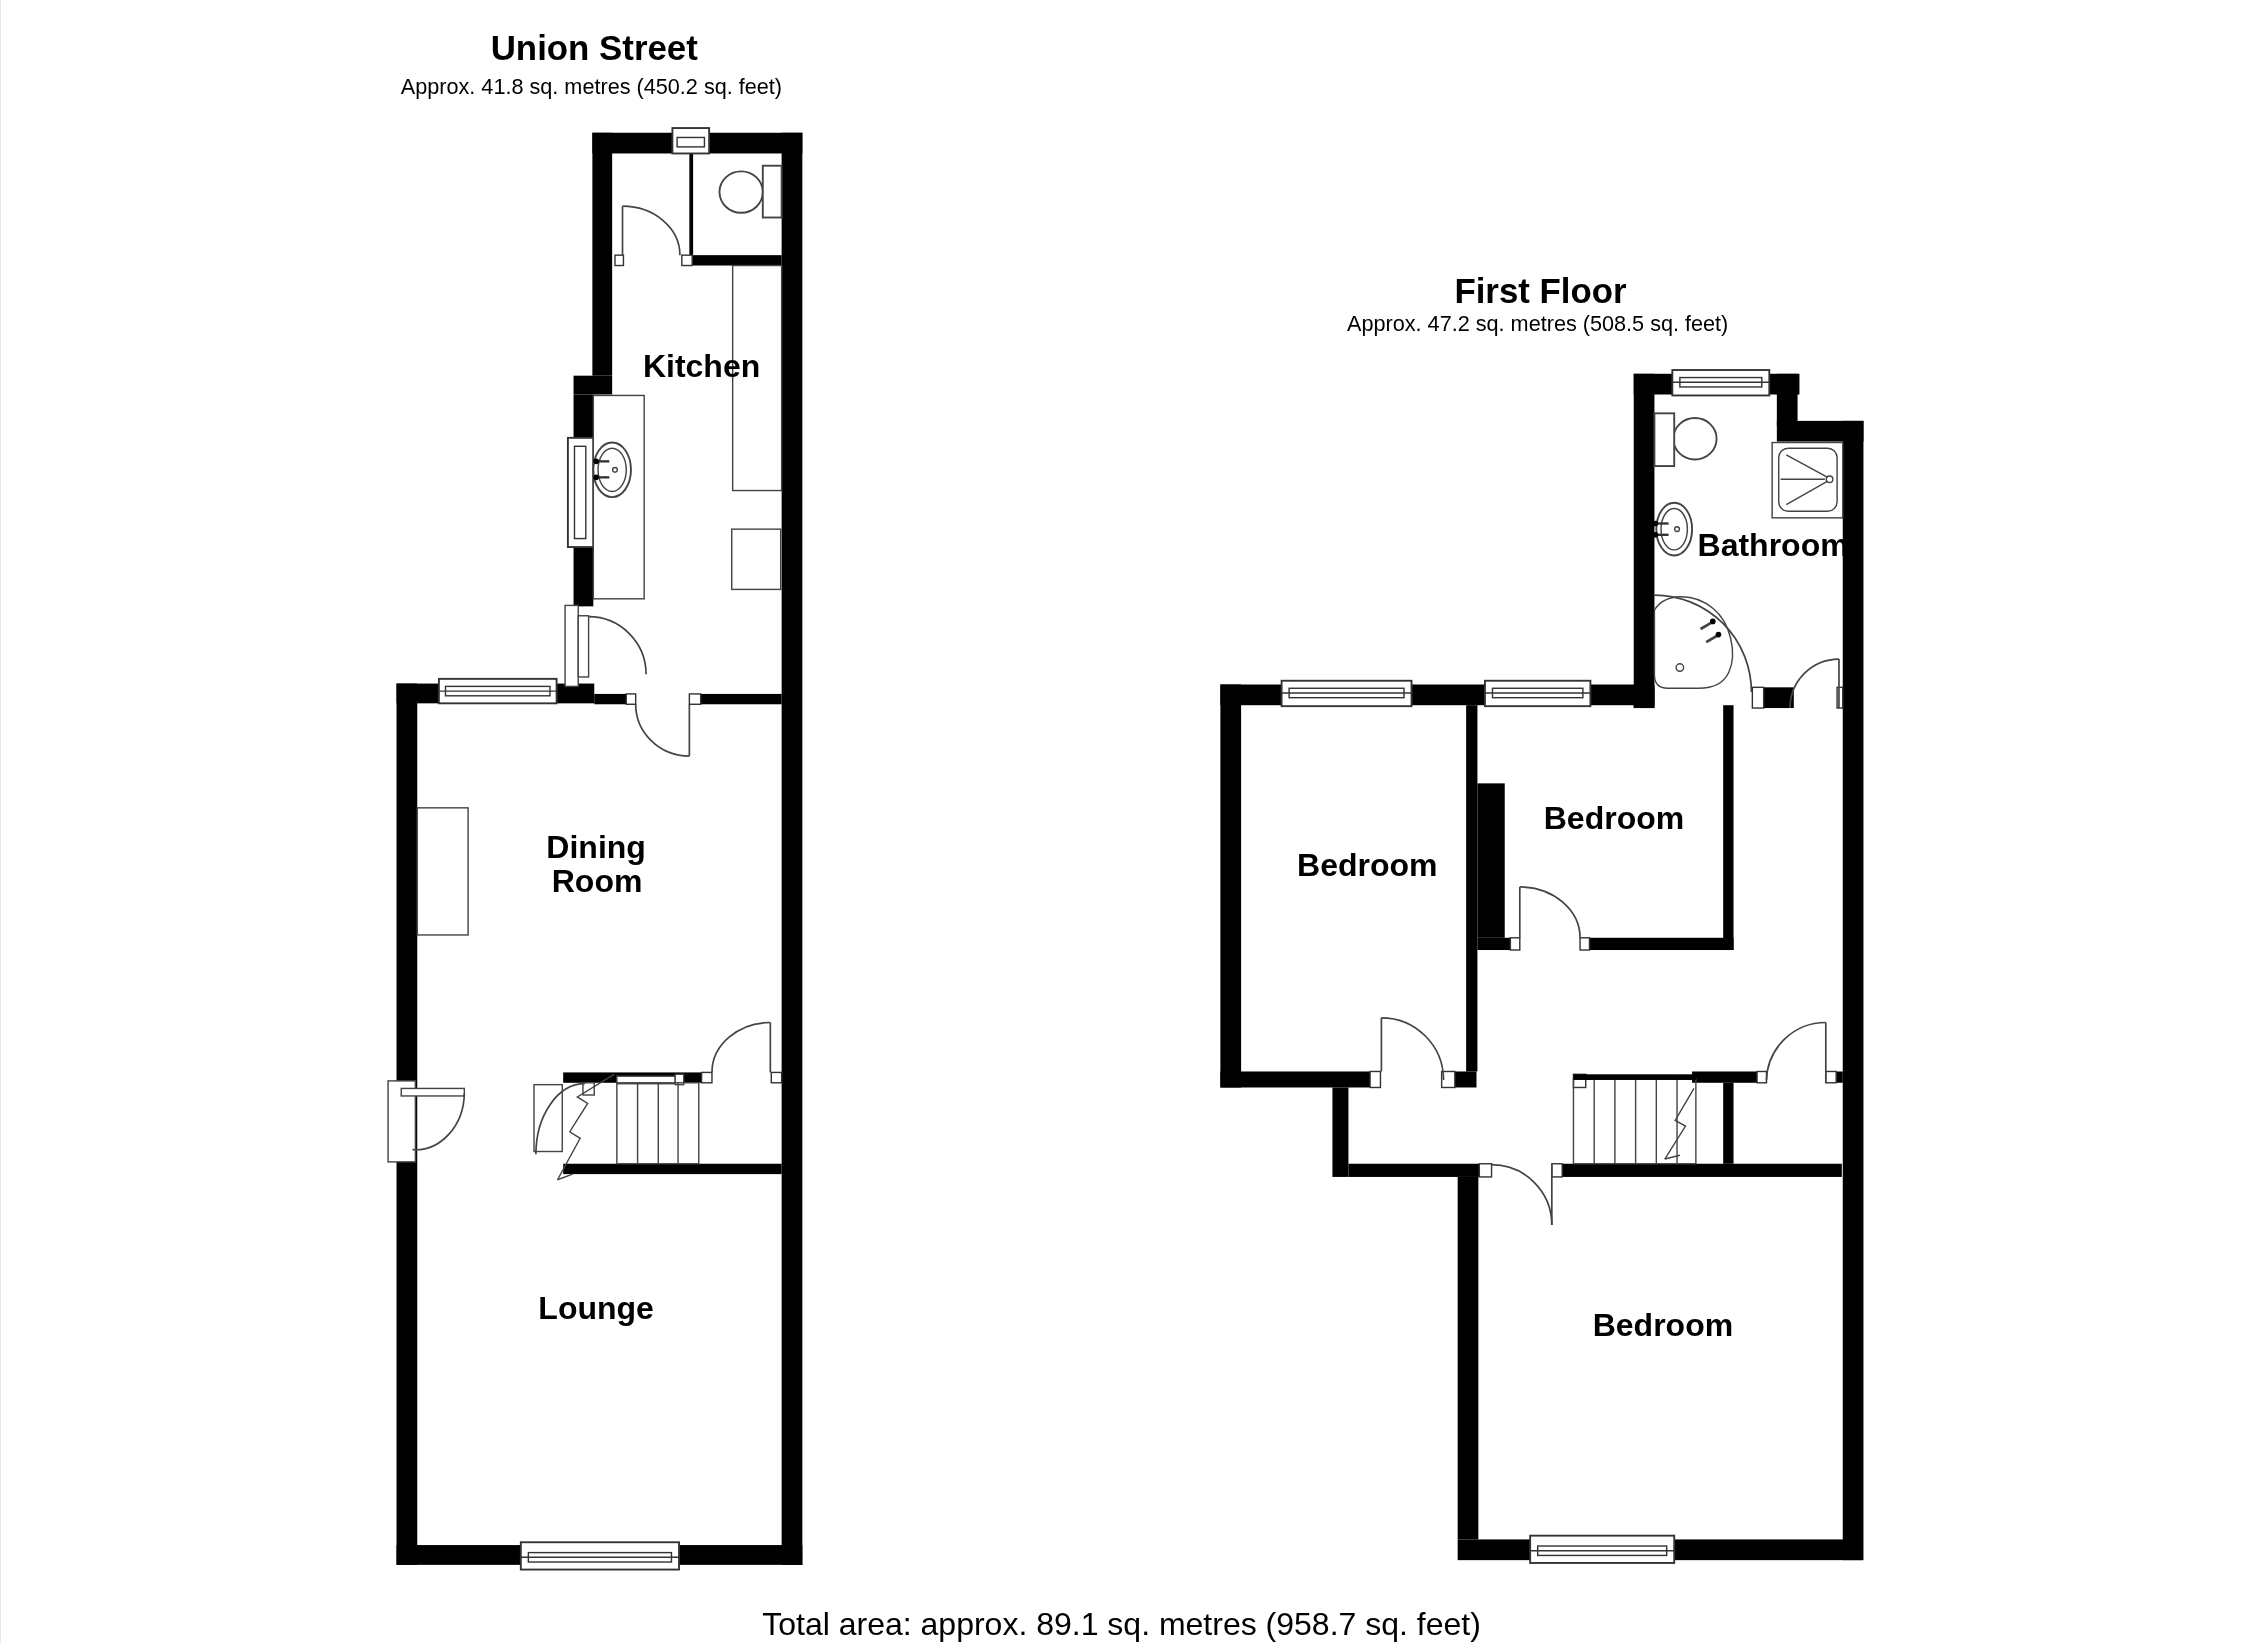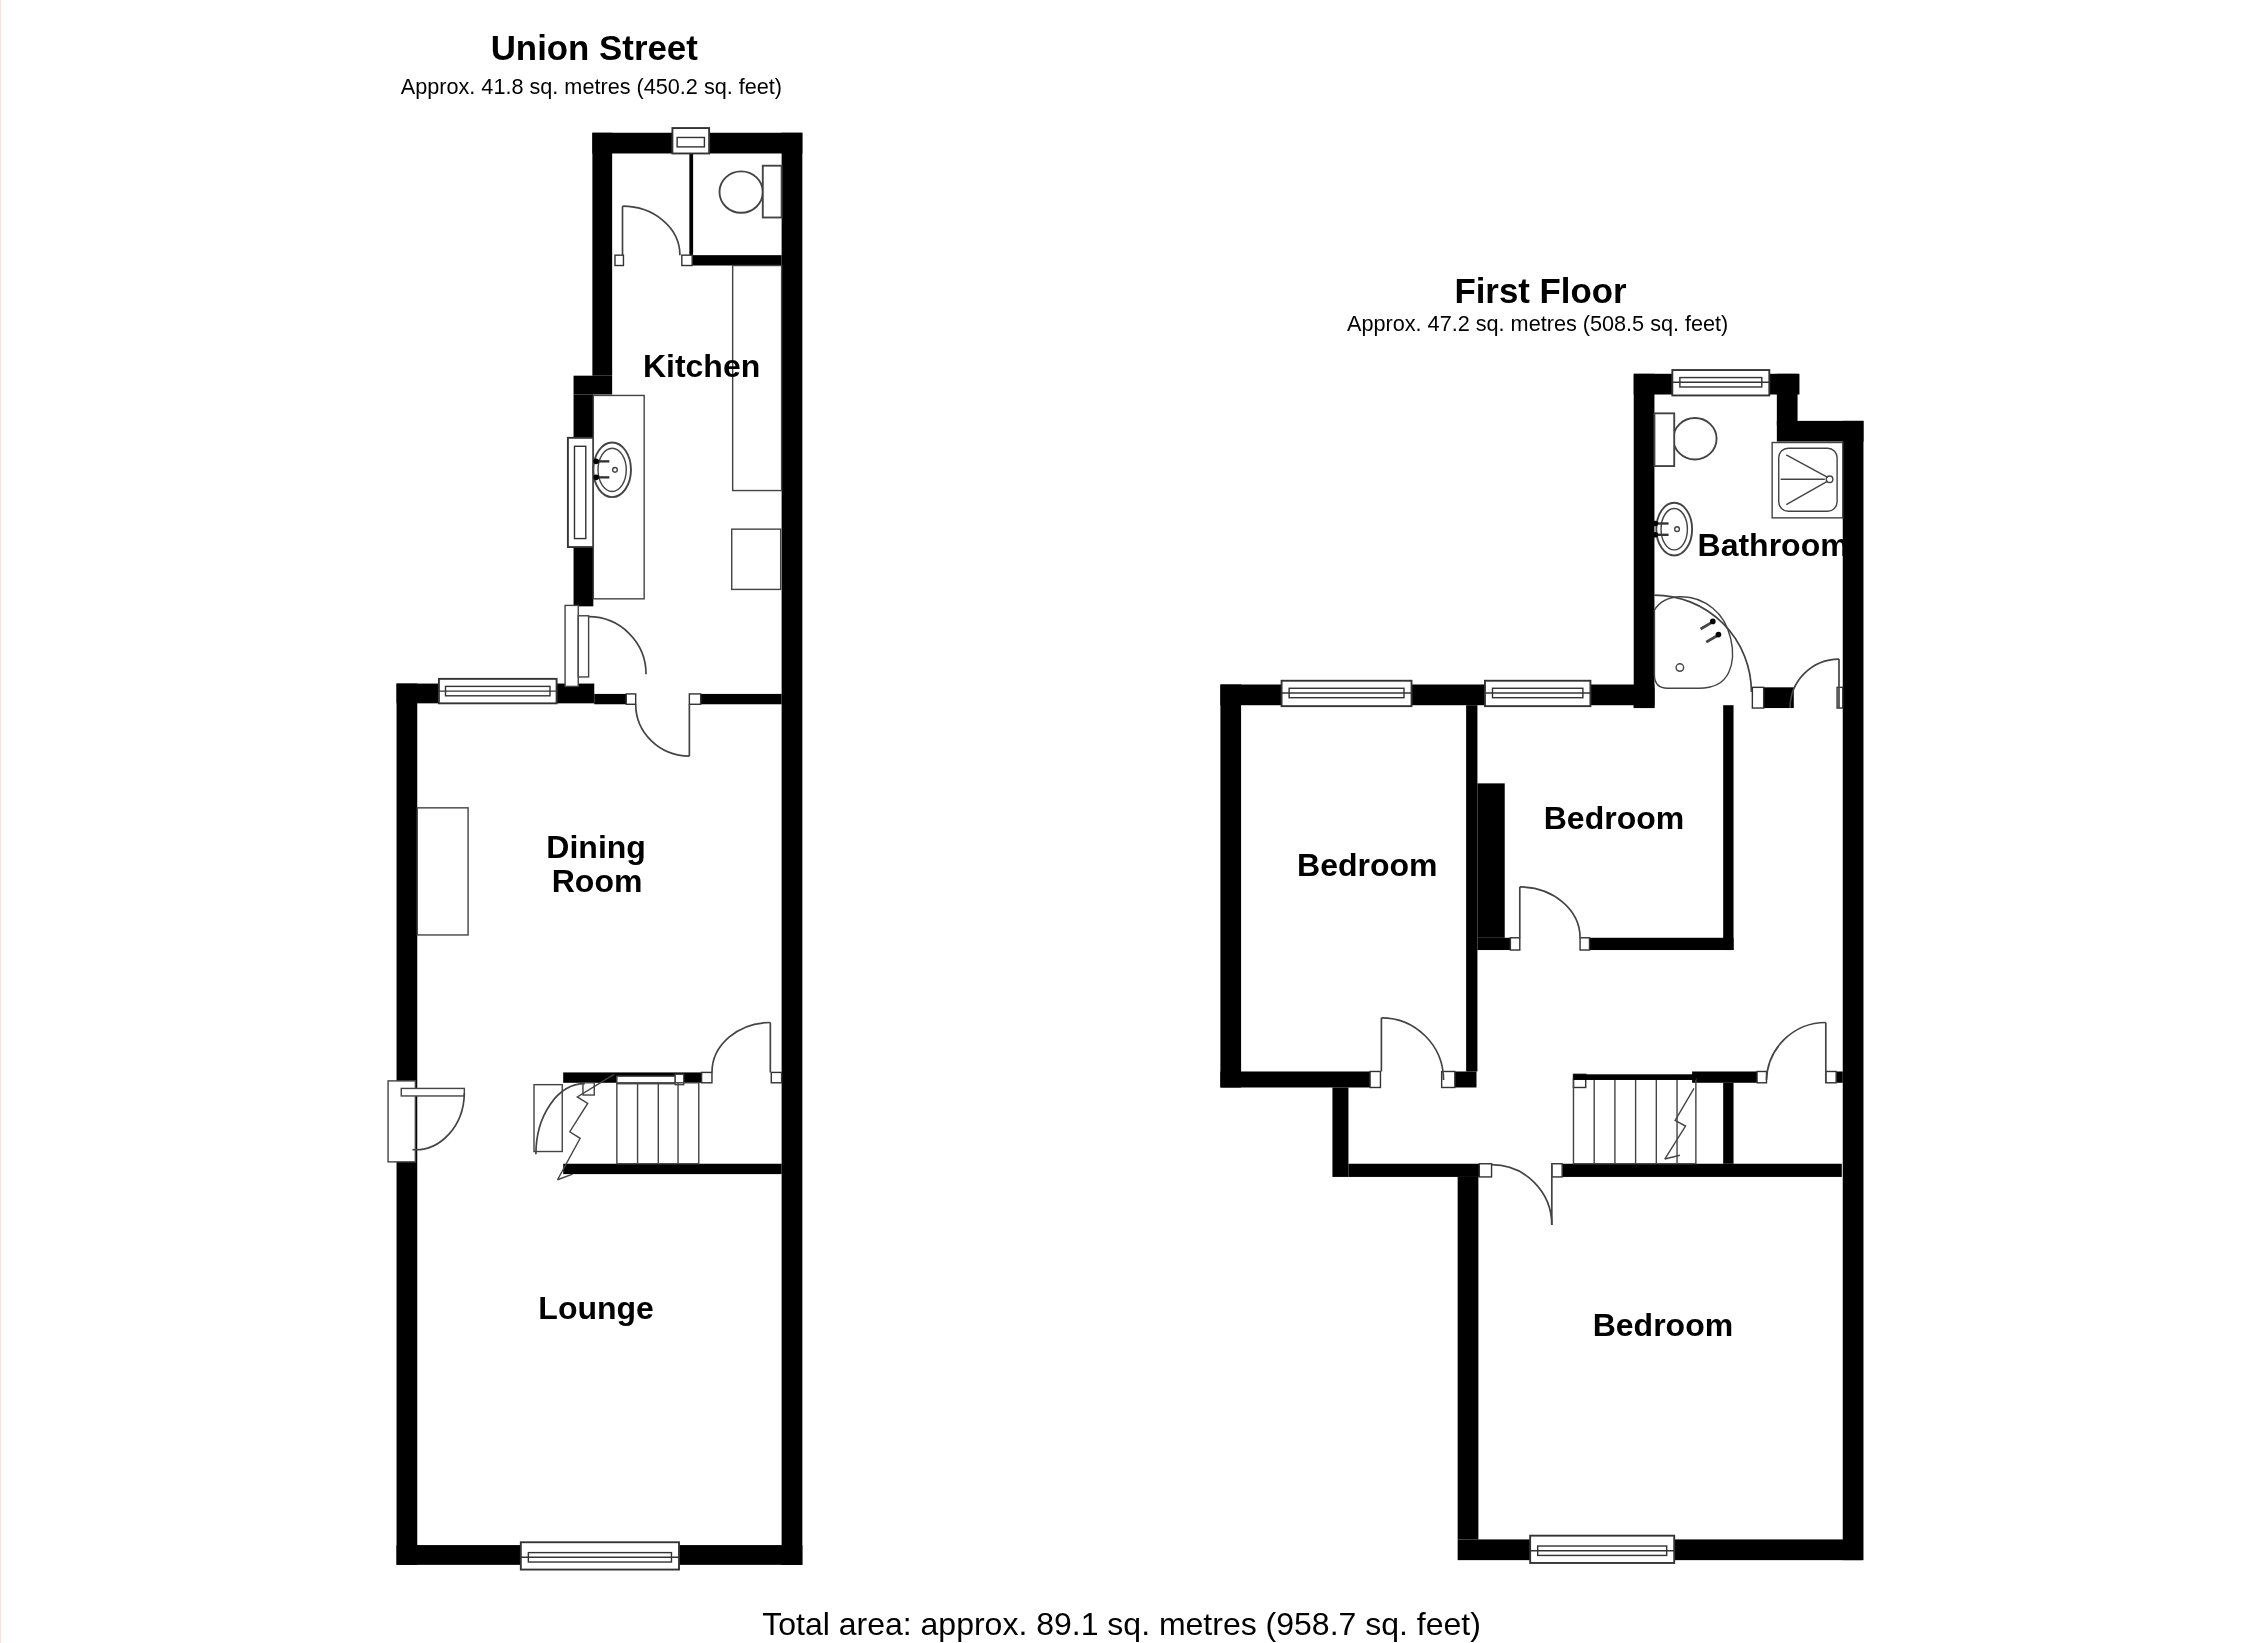--- a/index.html
+++ b/index.html
@@ -1,16 +1,16 @@
 <!DOCTYPE html>
 <html style="font-size:15px"><head>
 <meta charset="utf-8">
 <style>
   html,body{margin:0;padding:0;background:#ffffff;}
-  .wrap{width:1804px;height:1643px;position:relative;background:#ef4444;}
+  .wrap{width:1804px;height:1643px;position:relative;background:#0f766e;}
   text{font-family:"Liberation Sans", sans-serif; fill:#000;}
   .b{font-weight:bold;}
 </style>
 </head>
 <body>
 <div class="wrap">
 <svg width="2260" height="1643" viewBox="0 0 2400 1745">
 <rect x="0" y="0" width="2400" height="1745" fill="#ffffff"></rect>
 
 <g fill="#000000">

